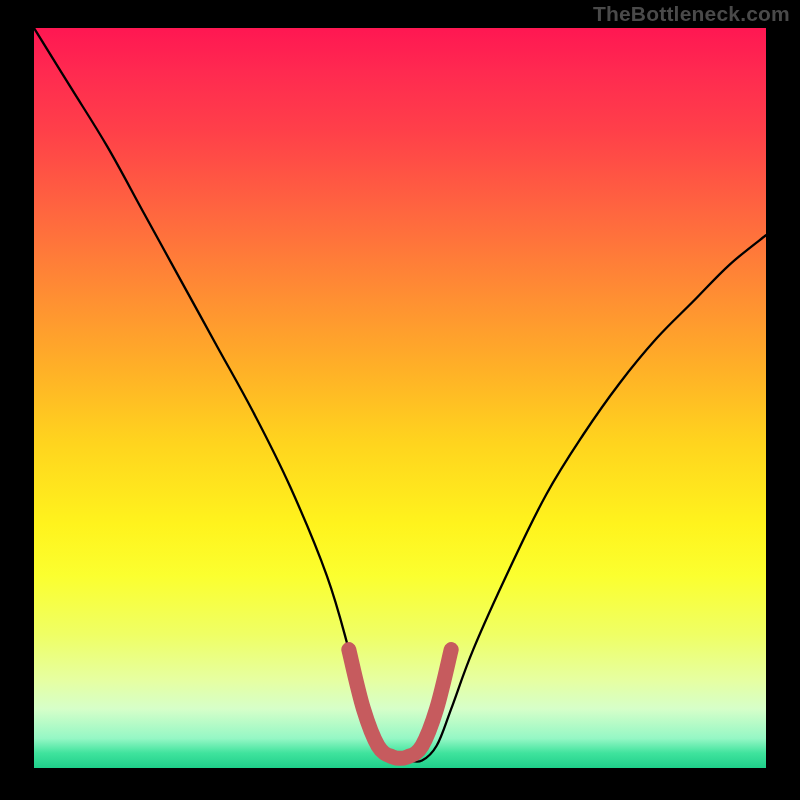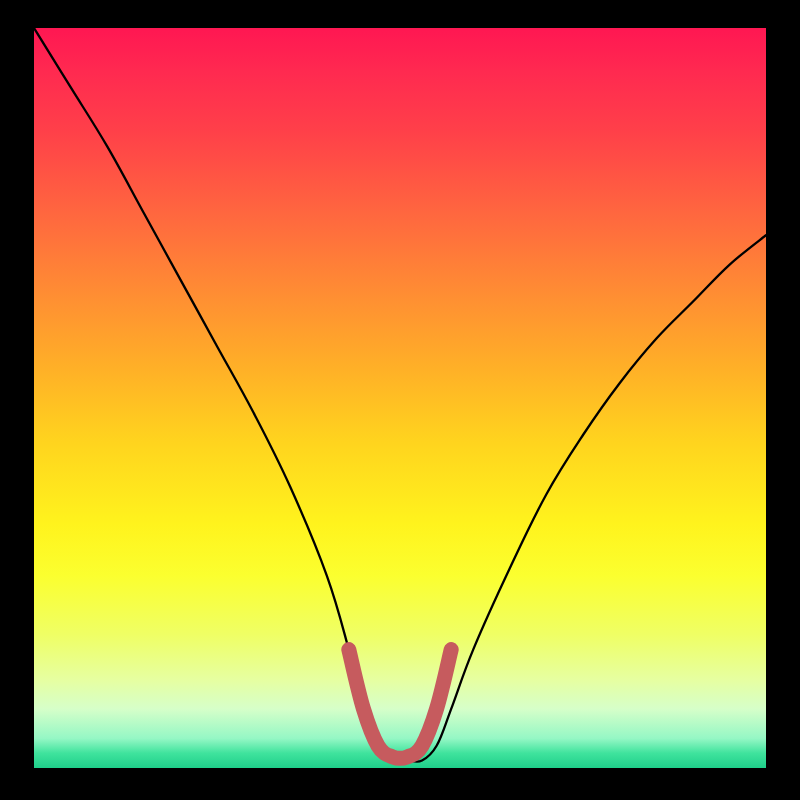--- a/index.html
+++ b/index.html
@@ -62,20 +62,21 @@
     inset: 0;
     width: 100%;
     height: 100%;
   }
 </style>
 </head>
 <body>
 
 <div class="frame">
 
+  <div class="watermark">TheBottleneck.com</div>
 
   <div class="plot-area">
     <div class="gradient-bg"></div>
 
     <svg class="curves" viewBox="0 0 732 740" preserveAspectRatio="none">
       <path fill="none" stroke="#000" stroke-width="2.3" stroke-linecap="round" d="M 0.0 0.0 C 6.6 10.7, 23.4 37.9, 36.6 59.2 C 49.8 80.5, 60.0 95.8, 73.2 118.4 C 86.4 141.0, 96.6 161.0, 109.8 185.0 C 123.0 209.0, 133.2 227.6, 146.4 251.6 C 159.6 275.6, 169.8 294.2, 183.0 318.2 C 196.2 342.2, 206.4 359.5, 219.6 384.8 C 232.8 410.1, 243.0 429.5, 256.2 458.8 C 269.4 488.1, 282.3 518.3, 292.8 547.6 C 303.3 576.9, 308.2 597.6, 314.8 621.6 C 321.3 645.6, 324.1 663.5, 329.4 680.8 C 334.7 698.1, 338.8 708.5, 344.0 717.8 C 349.3 727.1, 353.4 729.9, 358.7 732.6 C 364.0 735.3, 368.0 732.6, 373.3 732.6 C 378.6 732.6, 382.7 735.3, 388.0 732.6 C 393.2 729.9, 397.3 727.1, 402.6 717.8 C 407.9 708.5, 410.7 698.1, 417.2 680.8 C 423.8 663.5, 428.7 646.9, 439.2 621.6 C 449.7 596.3, 462.6 568.2, 475.8 540.2 C 489.0 512.2, 499.2 490.2, 512.4 466.2 C 525.6 442.2, 535.8 427.0, 549.0 407.0 C 562.2 387.0, 572.4 372.5, 585.6 355.2 C 598.8 337.9, 609.0 325.5, 622.2 310.8 C 635.4 296.1, 645.6 287.1, 658.8 273.8 C 672.0 260.5, 682.2 248.8, 695.4 236.8 C 708.6 224.8, 725.4 212.5, 732.0 207.2"></path>
       <path fill="none" stroke="#c65b5e" stroke-width="15" stroke-linecap="round" stroke-linejoin="round" d="M 314.8 621.6 C 317.4 632.3, 324.1 663.5, 329.4 680.8 C 334.7 698.1, 338.8 709.1, 344.0 717.8 C 349.3 726.5, 353.4 726.9, 358.7 728.9 C 364.0 730.9, 368.0 730.9, 373.3 728.9 C 378.6 726.9, 382.7 726.5, 388.0 717.8 C 393.2 709.1, 397.3 698.1, 402.6 680.8 C 407.9 663.5, 414.6 632.3, 417.2 621.6"></path>
     </svg>
   </div>
 

